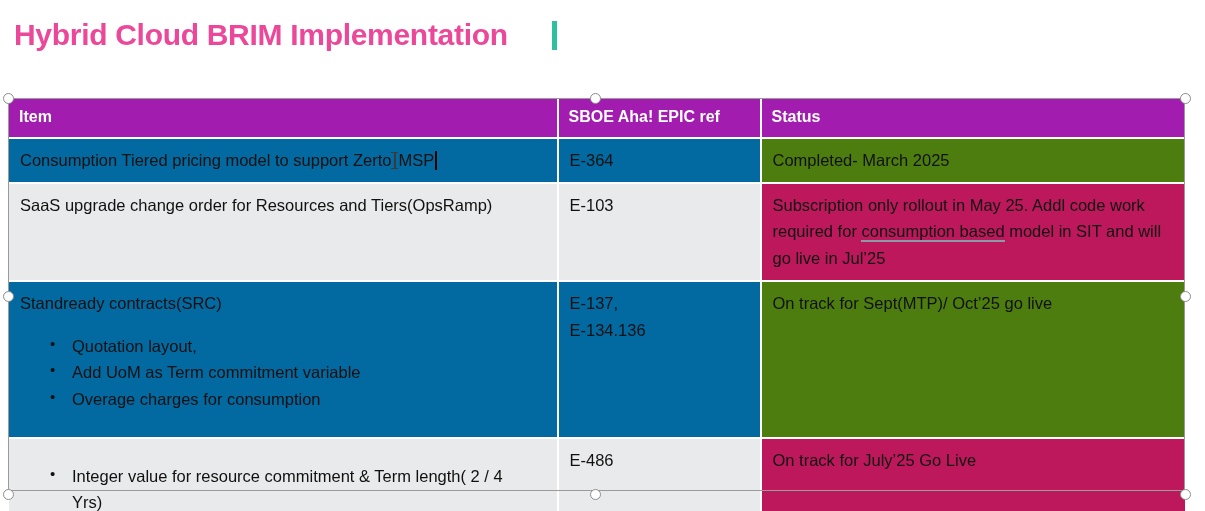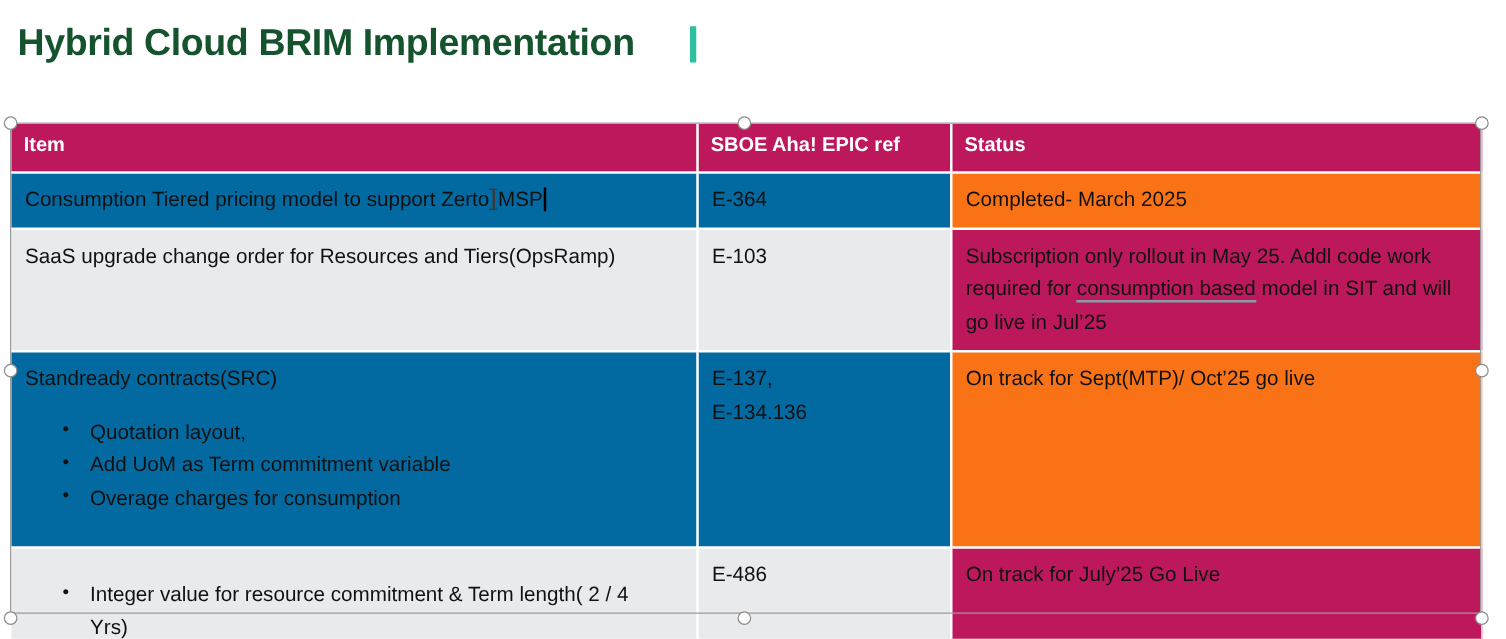--- a/index.html
+++ b/index.html
@@ -20,21 +20,21 @@
   .slide-title {
     position: absolute;
     left: 14px;
     top: 18px;
     font-size: 30px;
     font-weight: 700;
     letter-spacing: -0.3px;
     white-space: nowrap;
     display: flex;
     align-items: center;
-    color: #14532d;
+    color: #ec4899;
     gap: 41px;
   }
   .title-sep {
     display: inline-block;
     width: 5px;
     height: 29px;
     background: #2cbfa0;
     margin: 0 9px 0 3px;
     flex: none;
   }
@@ -52,21 +52,21 @@
     table-layout: fixed;
     width: 1177px;
     height: 393px;
     border: 1px solid #ffffff;
   }
   table.por col.c-item   { width: 549px; }
   table.por col.c-epic   { width: 203px; }
   table.por col.c-status { width: 425px; }
 
   table.por th {
-    background: #be185d;
+    background: #a21caf;
     color: #ffffff;
     font-size: 16px;
     font-weight: 700;
     text-align: left;
     padding: 6px 10px 8px 10px;
     height: 24px;
     vertical-align: middle;
     border-right: 2px solid #ffffff;
     border-bottom: 2px solid #ffffff;
   }
@@ -77,21 +77,21 @@
     line-height: 1.62;
     vertical-align: top;
     padding: 8px 10px 8px 11px;
     border-right: 2px solid #ffffff;
     border-bottom: 2px solid #ffffff;
   }
   table.por td:last-child { border-right: none; }
 
   tr.shade-dark td.plain  { background: #0369a1; }
   tr.shade-light td.plain { background: #e9eaec; }
-  td.status { background: #f97316; }
+  td.status { background: #4d7c0f; }
   tr.shade-light td.status { background: #be185d; }
 
   .cell-head { margin: 0 0 1px 0; }
   ul.bullets {
     margin: 16px;
     padding: 0 0 0 22px;
     list-style: none;
   }
   ul.bullets li {
     position: relative;

